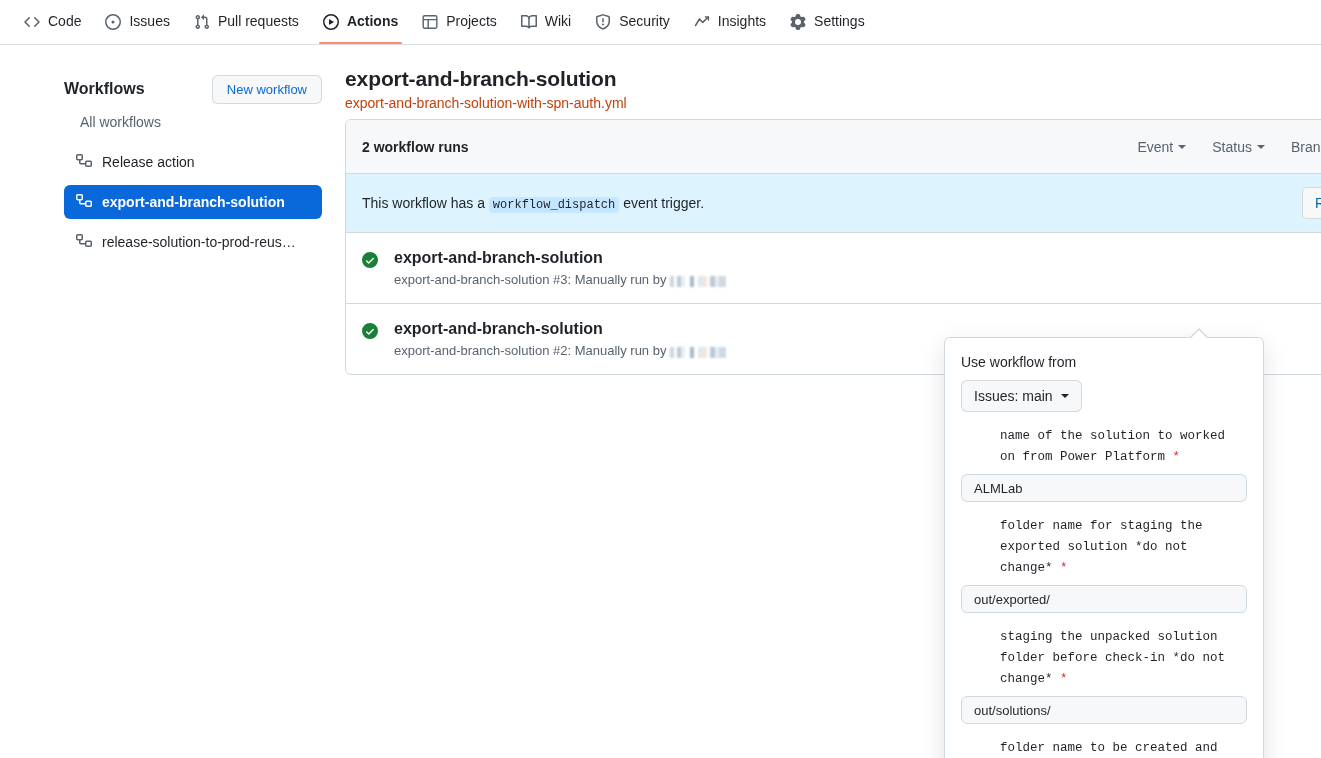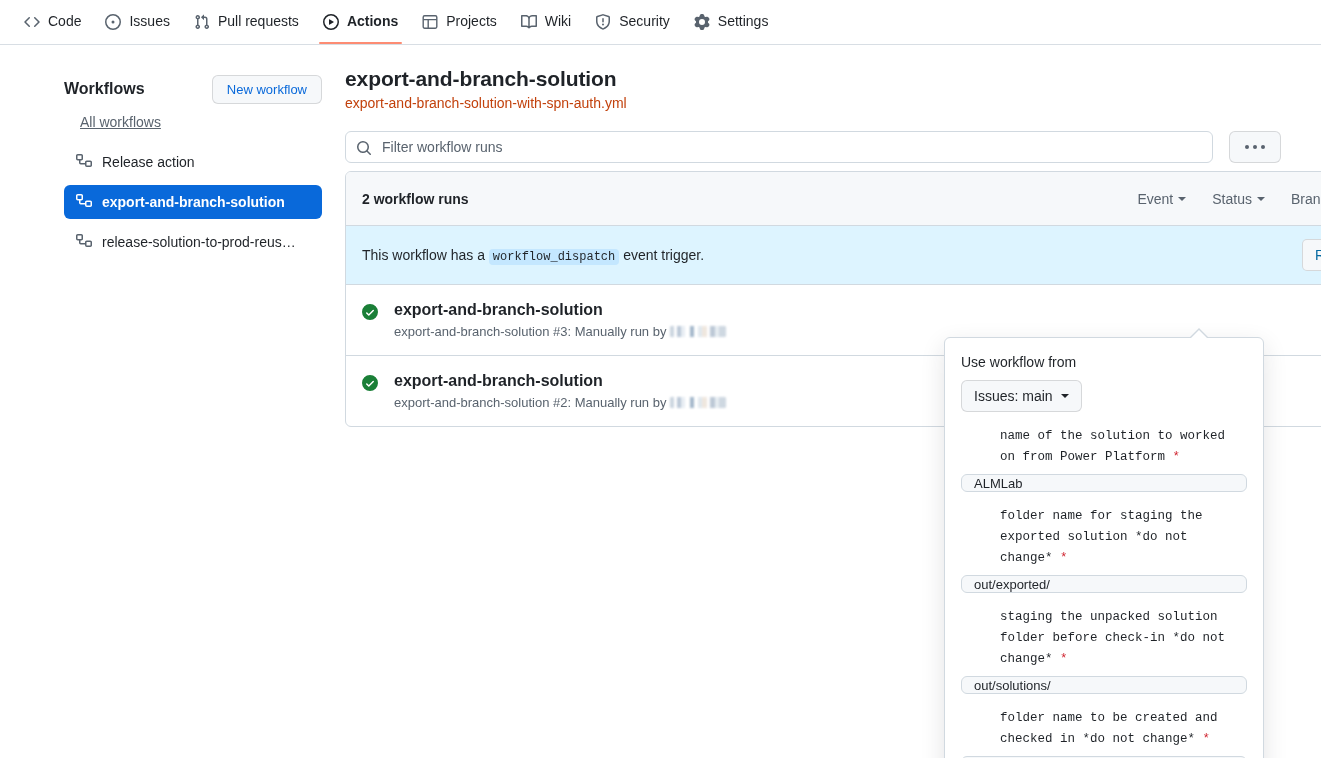--- a/index.html
+++ b/index.html
@@ -51,21 +51,21 @@
     font-size: 13px; color: #0969da; background: #f6f8fa;
     border: 1px solid rgba(31,35,40,0.15); border-radius: 6px;
     padding: 6px 14px; cursor: pointer; font-weight: 500;
     font-family: "Liberation Sans", sans-serif;
   }
   .wf-item {
     display: flex; align-items: center; gap: 10px;
     height: 34px; padding: 0 12px; margin-bottom: 6px;
     border-radius: 6px; font-size: 14px; color: #1f2328; cursor: pointer;
   }
-  .wf-item.muted { color: #59636e; padding-left: 16px; text-decoration: underline; }
+  .wf-item.muted { color: #59636e; padding-left: 16px; }
   .wf-item.active { background: #0969da; color: #ffffff; font-weight: bold; }
   .wf-item .wf-label { overflow: hidden; text-overflow: ellipsis; white-space: nowrap; }
   .wf-icon { flex: 0 0 16px; width: 16px; height: 16px; display: block; color: #59636e; }
   .wf-item.active .wf-icon { color: #ffffff; }
 
   
   #main-col { position: absolute; left: 345px; top: 22px; width: 936px; }
   #workflow-title { font-size: 21px; font-weight: bold; letter-spacing: -0.1px; color: #1f2328; }
   #workflow-filename { font-size: 14px; color: #c2410c; margin-top: 4px; }
 
@@ -115,21 +115,21 @@
     background: #f6f8fa; border: 1px solid rgba(31,35,40,0.15); border-radius: 5px;
     font-size: 14px; color: #0369a1; cursor: pointer;
     display: flex; align-items: center; gap: 0; font-weight: 500;
     font-family: "Liberation Sans", sans-serif;
   }
 
   .run-row { display: flex; align-items: flex-start; padding: 16px; border-bottom: 1px solid #d1d9e0; }
   .run-row:last-child { border-bottom: 0; }
   .run-status-icon { flex: 0 0 16px; width: 16px; height: 16px; margin-top: 3px; margin-right: 16px; color: #1a7f37; }
   .run-name { font-size: 16px; font-weight: bold; color: #1f2328; cursor: pointer; }
-  .run-meta { font-size: 13px; color: #59636e; margin-top: 5px; display: flex; align-items: center; gap: 4px; }
+  .run-meta { font-size: 13px; color: #59636e; margin-top: 5px; display: flex; align-items: flex-end; gap: 4px; }
   .redacted {
     display: inline-block; width: 56px; height: 11px; border-radius: 1px; vertical-align: -1px;
     background:
       linear-gradient(90deg,
         #c9d3de 0%, #c9d3de 7%, #ffffff 7%, #ffffff 12%,
         #b8c6d6 12%, #b8c6d6 20%, #e7edf3 20%, #e7edf3 27%,
         #ffffff 27%, #ffffff 36%, #9fb4c9 36%, #9fb4c9 42%,
         #ffffff 42%, #ffffff 50%, #dfe7ee 50%, #dfe7ee 58%,
         #efe6dd 58%, #efe6dd 66%, #ffffff 66%, #ffffff 72%,
         #b9c6d4 72%, #b9c6d4 80%, #e6ecf2 80%, #e6ecf2 88%,
@@ -161,21 +161,21 @@
     font-size: 14px; color: #1f2328; cursor: pointer;
     font-family: "Liberation Sans", sans-serif;
   }
   .field-group { margin-top: 14px; }
   .field-label {
     font-family: "Liberation Mono", monospace; font-size: 12.5px;
     color: #1f2328; line-height: 21px; display: block; margin-left: 39px;
   }
   .field-label .req { color: #cf222e; }
   .field-input {
-    margin-top: 6px; width: 100%; height: 18px;
+    margin-top: 6px; width: 100%; height: 28px;
     border: 1px solid #d1d9e0; border-radius: 6px; background: #f6f8fa;
     padding: 0 12px; font-size: 13px; color: #1f2328; outline: none;
     font-family: "Liberation Sans", sans-serif;
   }
 </style>
 </head>
 <body>
 
 <div id="repo-nav">
 
@@ -237,20 +237,29 @@
 
   <div class="nav-tab">
     <span>
       <svg width="16" height="16" viewBox="0 0 16 16" fill="#59636e">
           <path d="M7.467.133a1.748 1.748 0 0 1 1.066 0l5.25 1.68A1.75 1.75 0 0 1 15 3.48V7c0 1.566-.32 3.182-1.303 4.682-.983 1.498-2.585 2.813-5.032 3.855a1.697 1.697 0 0 1-1.33 0c-2.447-1.042-4.049-2.357-5.032-3.855C1.32 10.182 1 8.566 1 7V3.48a1.75 1.75 0 0 1 1.217-1.667Zm.61 1.429a.25.25 0 0 0-.153 0l-5.25 1.68a.25.25 0 0 0-.174.238V7c0 1.358.275 2.666 1.057 3.86.784 1.194 2.121 2.34 4.366 3.297a.196.196 0 0 0 .154 0c2.245-.956 3.582-2.104 4.366-3.298C13.225 9.666 13.5 8.36 13.5 7V3.48a.251.251 0 0 0-.174-.237l-5.25-1.68ZM8.75 4.75v3a.75.75 0 0 1-1.5 0v-3a.75.75 0 0 1 1.5 0ZM9 10.5a1 1 0 1 1-2 0 1 1 0 0 1 2 0Z"></path>
         </svg>
     </span>
     <span class="nav-label">Security</span>
   </div>
 
+  <div class="nav-tab">
+    <span>
+      <svg width="16" height="16" viewBox="0 0 16 16" fill="none" stroke="#59636e" stroke-width="1.5" stroke-linecap="round" stroke-linejoin="round">
+          <path d="M1.5 11.5 5.5 5l3.2 3.4L14.3 3"></path>
+          <path d="M11.4 3h3v3"></path>
+        </svg>
+    </span>
+    <span class="nav-label">Insights</span>
+  </div>
 
   <div class="nav-tab">
     <span>
       <svg width="16" height="16" viewBox="0 0 16 16" fill="#59636e">
           <path d="M8 0a8.2 8.2 0 0 1 .701.031C9.444.095 9.99.645 10.16 1.29l.288 1.107c.018.066.079.158.212.224.231.114.454.243.668.386.123.082.233.09.299.071l1.103-.303c.644-.176 1.392.021 1.82.63.27.385.506.792.704 1.218.315.675.111 1.422-.364 1.891l-.814.806c-.049.048-.098.147-.088.294.016.257.016.515 0 .772-.01.147.039.246.088.294l.814.806c.475.469.679 1.216.364 1.891a7.977 7.977 0 0 1-.704 1.217c-.428.61-1.176.807-1.82.63l-1.102-.302c-.067-.019-.177-.011-.3.071a5.909 5.909 0 0 1-.668.386c-.133.066-.194.158-.211.224l-.29 1.106c-.168.646-.715 1.196-1.458 1.26a8.006 8.006 0 0 1-1.402 0c-.743-.064-1.289-.614-1.458-1.26l-.289-1.106c-.018-.066-.079-.158-.212-.224a5.738 5.738 0 0 1-.668-.386c-.123-.082-.233-.09-.299-.071l-1.103.303c-.644.176-1.392-.021-1.82-.63a8.12 8.12 0 0 1-.704-1.218c-.315-.675-.111-1.422.364-1.891l.814-.806c.049-.048.098-.147.088-.294a6.214 6.214 0 0 1 0-.772c.01-.147-.039-.246-.088-.294l-.814-.806C.635 6.045.431 5.298.746 4.623a7.92 7.92 0 0 1 .704-1.217c.428-.61 1.176-.807 1.82-.63l1.102.302c.067.019.177.011.3-.071.214-.143.437-.272.668-.386.133-.066.194-.158.211-.224l.29-1.106C6.009.645 6.556.095 7.299.03 7.53.01 7.764 0 8 0Zm0 5a3 3 0 1 0 0 6 3 3 0 0 0 0-6Z"></path>
         </svg>
     </span>
     <span class="nav-label">Settings</span>
   </div>
 </div>
@@ -292,35 +301,20 @@
           </svg>
       </span>
       <span class="wf-label">release-solution-to-prod-reus…</span>
     </div>
   </div>
 
   <div id="main-col">
     <div id="workflow-title">export-and-branch-solution</div>
     <div id="workflow-filename">export-and-branch-solution-with-spn-auth.yml</div>
 
-    <div id="filter-row">
-      <div id="filter-input-wrap">
-        <span id="search-icon">
-          <svg width="16" height="16" viewBox="0 0 16 16" fill="currentColor">
-              <path d="M10.68 11.74a6 6 0 0 1-7.922-8.982 6 6 0 0 1 8.982 7.922l3.04 3.04a.749.749 0 0 1-.326 1.275.749.749 0 0 1-.734-.215ZM11.5 7a4.499 4.499 0 1 0-8.997 0A4.499 4.499 0 0 0 11.5 7Z"></path>
-            </svg>
-        </span>
-        <input id="filter-input" type="text" placeholder="Filter workflow runs" style="">
-      </div>
-      <div id="overflow-menu-button">
-        <i></i>
-        <i></i>
-        <i></i>
-      </div>
-    </div>
 
     <div id="runs-box">
 
       <div id="runs-header">
         <span id="runs-count">2 workflow runs</span>
         <div id="runs-filters">
           <div class="runs-filter">
             <span>Event</span>
             <span class="caret"></span>
           </div>

